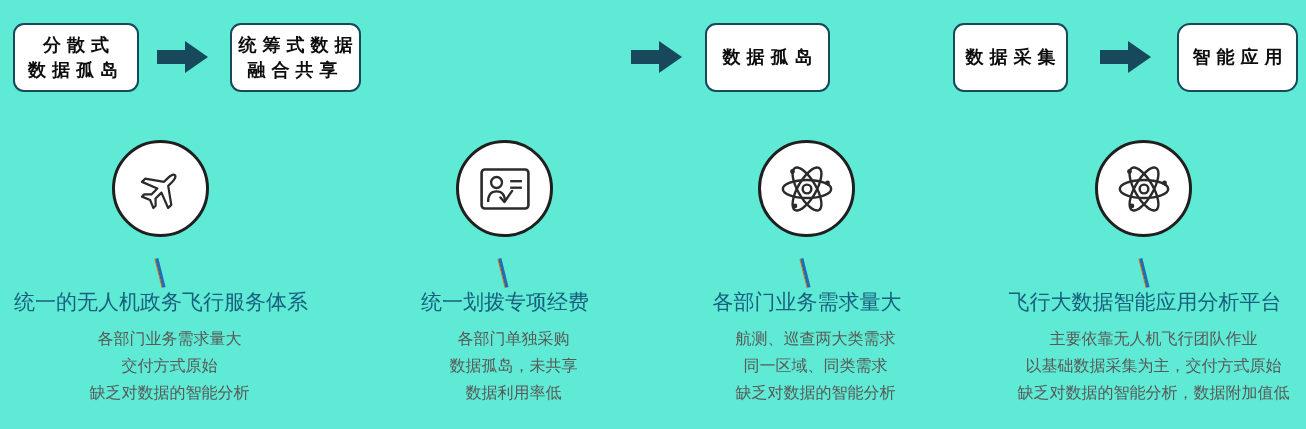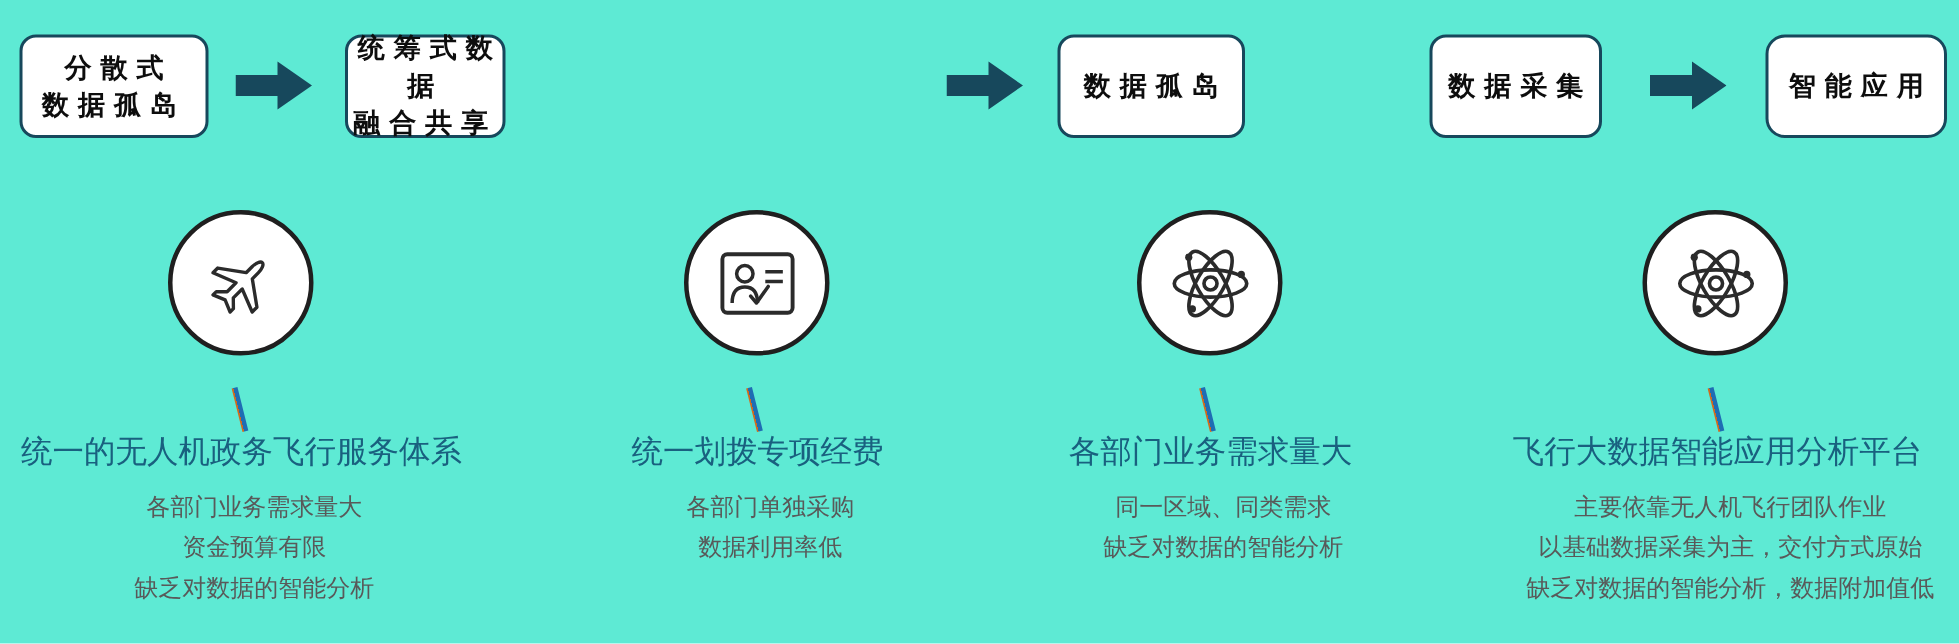--- a/index.html
+++ b/index.html
@@ -9,21 +9,21 @@
   
   .fbox{
     position:absolute;top:23px;height:69px;box-sizing:border-box;
     border:2.5px solid #17485c;border-radius:11px;background:#fff;
     display:flex;align-items:center;justify-content:center;
     font-size:18px;font-weight:bold;color:#0d0d0d;
     letter-spacing:6px;text-indent:6px;
     white-space:pre-line;text-align:center;line-height:25px;
   }
   .b1{left:13px;width:126px;}
-  .b2{left:230px;width:107px;text-align:center;}
+  .b2{left:230px;width:131px;text-align:center;}
   .b3{left:485px;width:128px;}
   .b4{left:705px;width:125px;}
   .b5{left:953px;width:115px;}
   .b6{left:1177px;width:121px;border-radius:13px;}
 
   .arrow{position:absolute;top:38px;width:51px;height:38px;}
   .a1{left:157px;} .a2{left:631px;} .a3{left:1100px;}
 
   
   .circle{
@@ -122,32 +122,34 @@
   </div>
 
   <div class="slash s1"></div>
   <div class="slash s2"></div>
   <div class="slash s3"></div>
   <div class="slash s4"></div>
 
   <div class="col col1">
     <div class="col-title">统一的无人机政务飞行服务体系</div>
     <div class="col-line">各部门业务需求量大</div>
-    <div class="col-line">资金预算有限</div>
+    <div class="col-line">交付方式原始</div>
     <div class="col-line">缺乏对数据的智能分析</div>
   </div>
 
   <div class="col col2">
     <div class="col-title">统一划拨专项经费</div>
     <div class="col-line">各部门单独采购</div>
+    <div class="col-line">数据孤岛，未共享</div>
     <div class="col-line">数据利用率低</div>
   </div>
 
   <div class="col col3">
     <div class="col-title">各部门业务需求量大</div>
+    <div class="col-line">航测、巡查两大类需求</div>
     <div class="col-line">同一区域、同类需求</div>
     <div class="col-line">缺乏对数据的智能分析</div>
   </div>
 
   <div class="col col4">
     <div class="col-title">飞行大数据智能应用分析平台</div>
     <div class="col-line">主要依靠无人机飞行团队作业</div>
     <div class="col-line">以基础数据采集为主，交付方式原始</div>
     <div class="col-line">缺乏对数据的智能分析，数据附加值低</div>
   </div>

